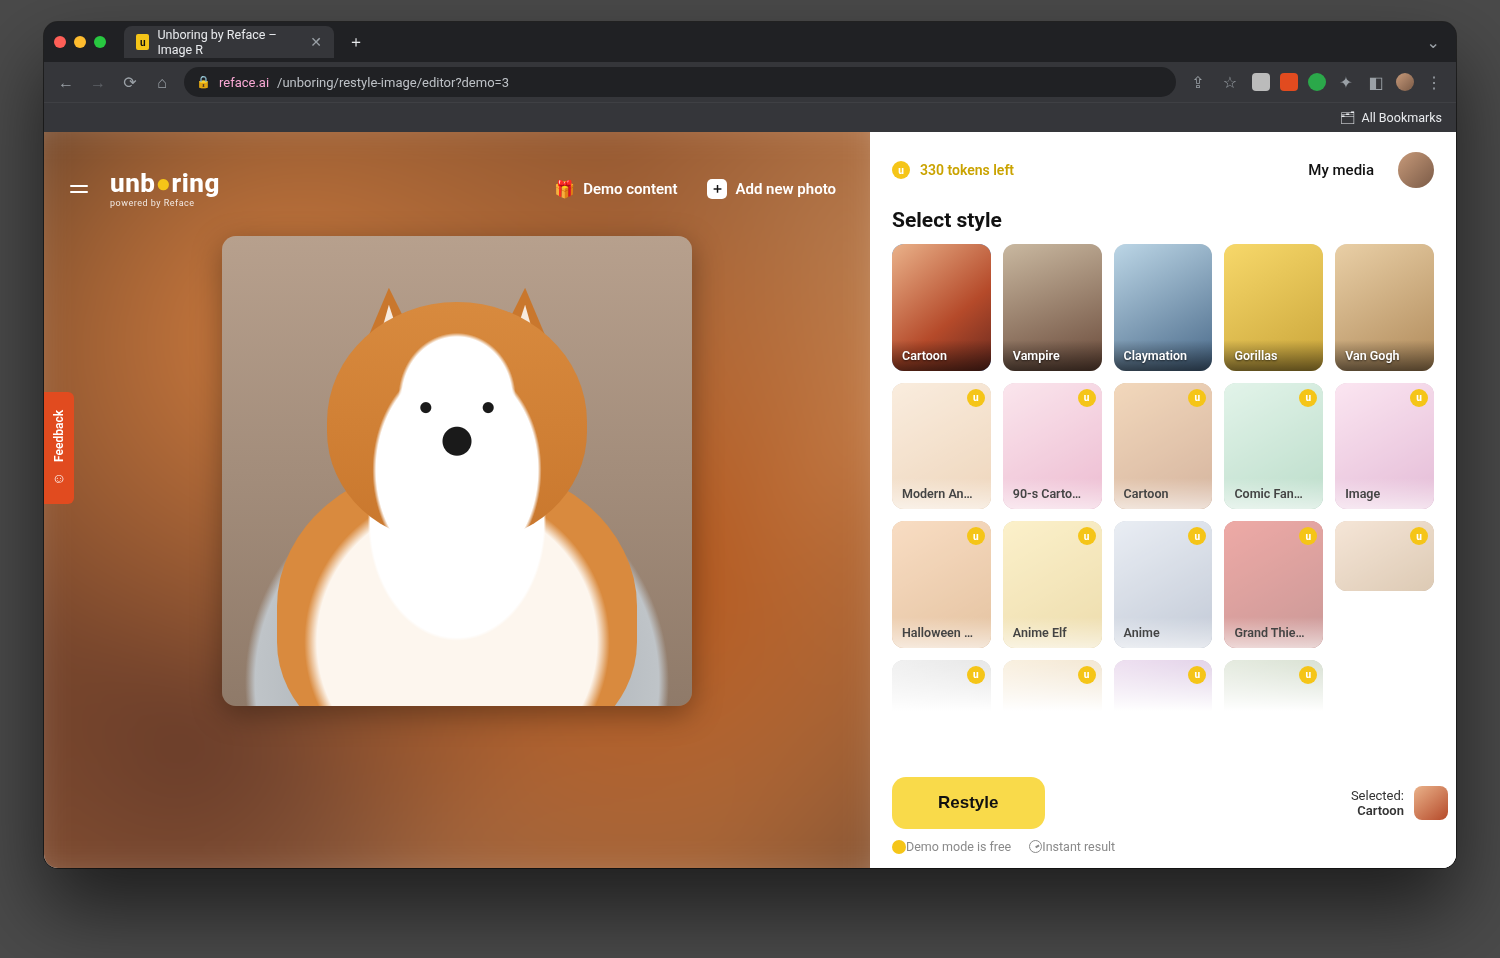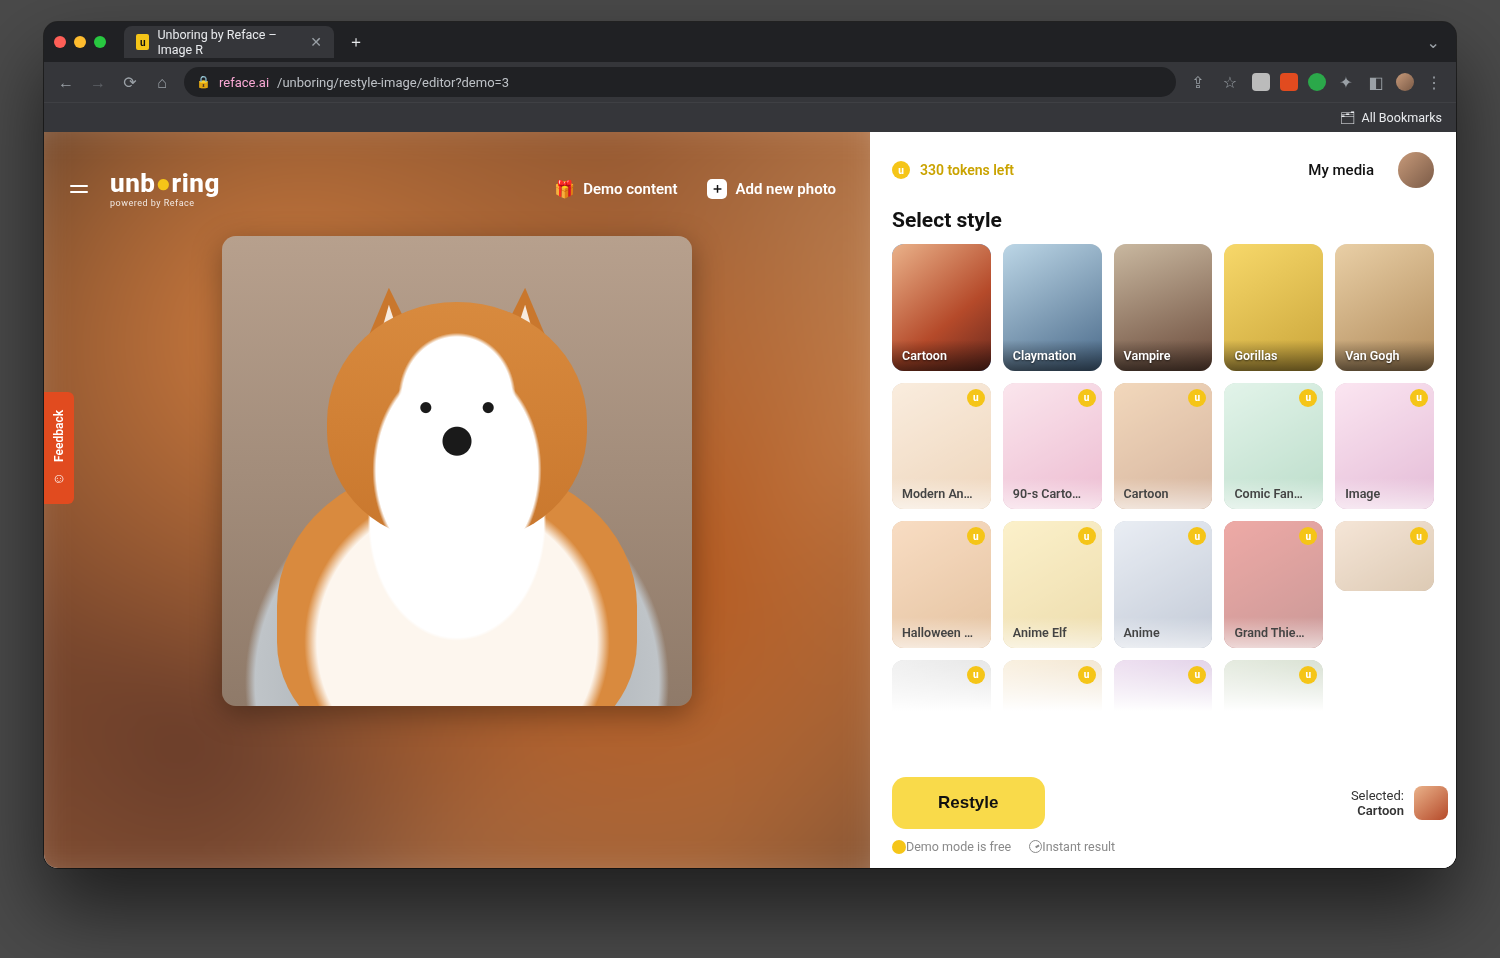--- a/index.html
+++ b/index.html
@@ -245,26 +245,26 @@
 
       <h2>Select style</h2>
 
       <div class="grid-wrap">
         <div class="grid" id="style-grid">
             <div class="card selected">
               <div class="thumb t0"></div>
               <div class="lbl">Cartoon</div>
             </div>
             <div class="card">
+              <div class="thumb t2"></div>
+              <div class="lbl">Vampire</div>
+            </div>
+            <div class="card">
               <div class="thumb t3"></div>
               <div class="lbl">Claymation</div>
-            </div>
-            <div class="card">
-              <div class="thumb t2"></div>
-              <div class="lbl">Vampire</div>
             </div>
             <div class="card">
               <div class="thumb t4"></div>
               <div class="lbl">Gorillas</div>
             </div>
             <div class="card">
               <div class="thumb t5"></div>
               <div class="lbl">Van Gogh</div>
             </div>
             <div class="card locked">

